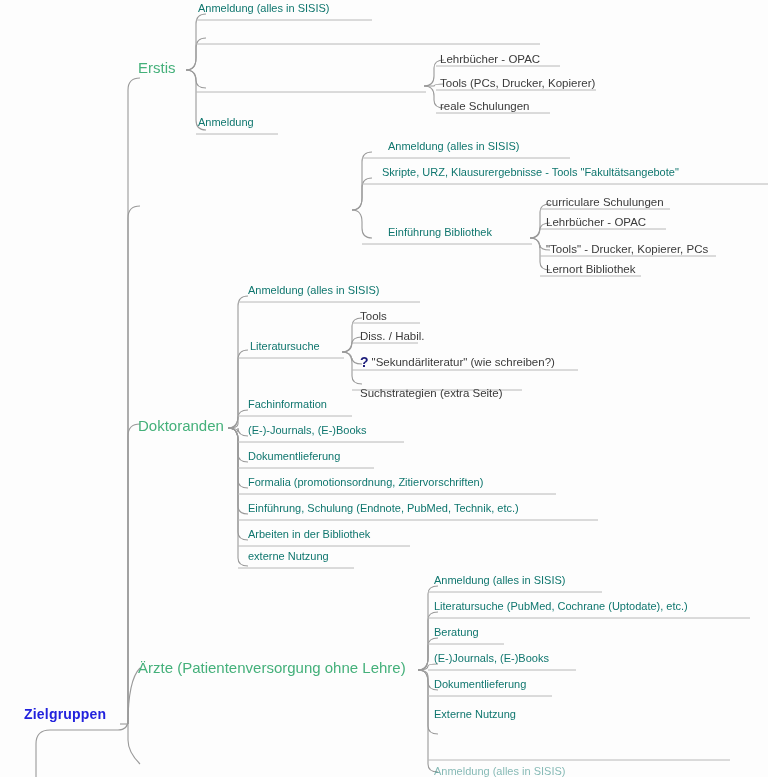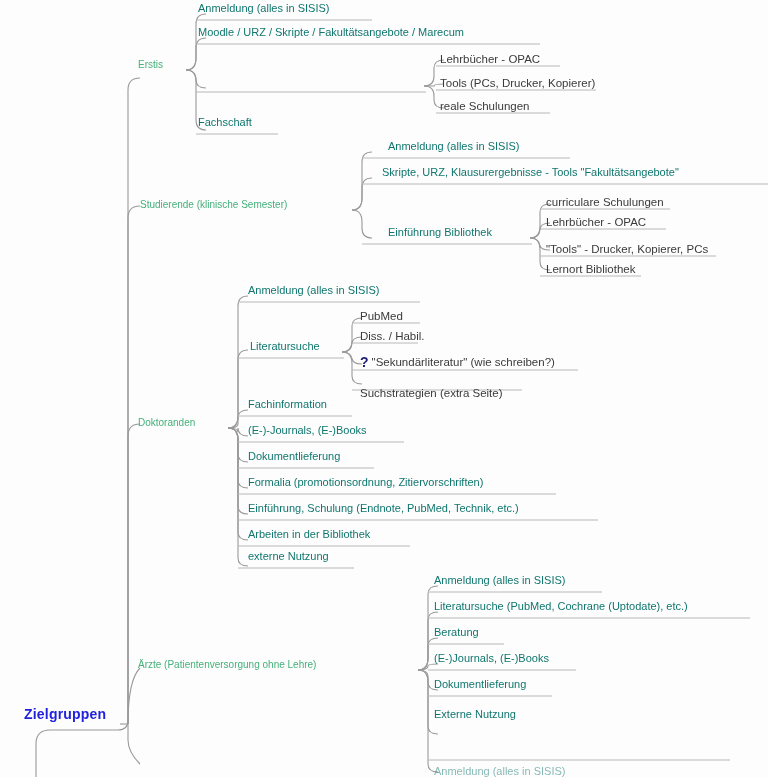--- a/index.html
+++ b/index.html
@@ -13,21 +13,21 @@
   #map{position:absolute;left:0;top:0;width:768px;height:777px;}
   svg.wires{position:absolute;left:0;top:0;width:768px;height:777px;pointer-events:none;}
   .node{position:absolute;white-space:nowrap;line-height:1.05;}
 
   
   .root{
     color:#2222dd;font-weight:bold;font-size:14px;letter-spacing:.2px;
   }
   
   .l1{
-    color:#44b07a;font-size:10px;
+    color:#44b07a;font-size:15px;
   }
   
   .l2{
     color:#0f766e;font-size:11px;
   }
   
   .l3{
     color:#3a3a3a;font-size:11.5px;
   }
   .multiline{line-height:1.28;}
@@ -137,49 +137,47 @@
       <line x1="428" y1="760" x2="730" y2="760"></line>
     </g>
   </svg>
 
   <div class="node root" style="left:24px;top:707px;">Zielgruppen</div>
 
   <div class="node l1" style="left:138px;top:60px;">Erstis</div>
 
   <div class="node l2" style="left:198px;top:3px;">Anmeldung (alles in SISIS)</div>
 
-  <div class="node l2" style="left:198px;top:27px;">Moodle / URZ / Skripte / Fakultätsangebote / Marecum</div>
 
 
   <div class="node l3" style="left:440px;top:53px;">Lehrbücher - OPAC</div>
   <div class="node l3" style="left:440px;top:77px;">Tools (PCs, Drucker, Kopierer)</div>
   <div class="node l3" style="left:440px;top:100px;">reale Schulungen</div>
 
-  <div class="node l2" style="left:198px;top:117px;">Fachschaft</div>
-
-  <div class="node l1" style="left:140px;top:200px;">Studierende (klinische Semester)</div>
+  <div class="node l2" style="left:198px;top:117px;">Anmeldung</div>
+
 
   <div class="node l2" style="left:388px;top:141px;">Anmeldung (alles in SISIS)</div>
 
   <div class="node l2" style="left:382px;top:167px;">Skripte, URZ, Klausurergebnisse - Tools "Fakultätsangebote"</div>
 
   <div class="node l2" style="left:388px;top:227px;">Einführung Bibliothek</div>
 
   <div class="node l3" style="left:546px;top:196px;">curriculare Schulungen</div>
   <div class="node l3" style="left:546px;top:216px;">Lehrbücher - OPAC</div>
   <div class="node l3" style="left:546px;top:243px;">"Tools" - Drucker, Kopierer, PCs</div>
   <div class="node l3" style="left:546px;top:263px;">Lernort Bibliothek</div>
 
   <div class="node l1" style="left:138px;top:418px;">Doktoranden</div>
 
   <div class="node l2" style="left:248px;top:285px;">Anmeldung (alles in SISIS)</div>
 
   <div class="node l2" style="left:250px;top:341px;">Literatursuche</div>
 
-  <div class="node l3" style="left:360px;top:310px;">PubMed</div>
+  <div class="node l3" style="left:360px;top:310px;">Tools</div>
   <div class="node l3" style="left:360px;top:330px;">Diss. / Habil.</div>
   <div class="node l3" style="left:360px;top:355px;">
     <span class="qmark">?</span><span>"Sekundärliteratur" (wie schreiben?)</span>
   </div>
   <div class="node l3" style="left:360px;top:377px;margin-top:10px;">Suchstrategien (extra Seite)</div>
 
   <div class="node l2" style="left:248px;top:399px;">Fachinformation</div>
   <div class="node l2" style="left:248px;top:425px;">(E-)-Journals, (E-)Books</div>
   <div class="node l2" style="left:248px;top:451px;">Dokumentlieferung</div>
   <div class="node l2" style="left:248px;top:503px;">Einführung, Schulung (Endnote, PubMed, Technik, etc.)</div>

